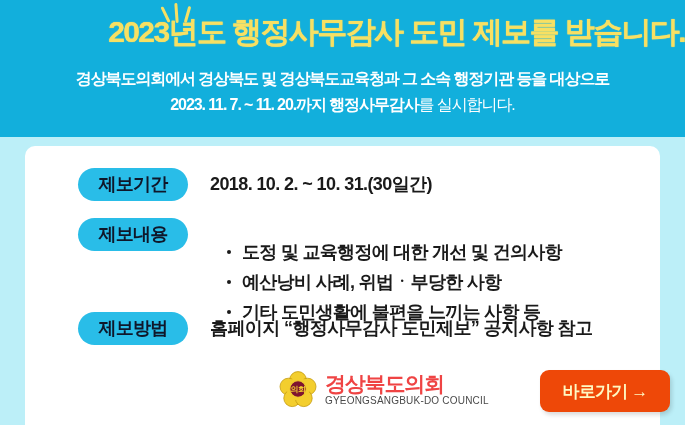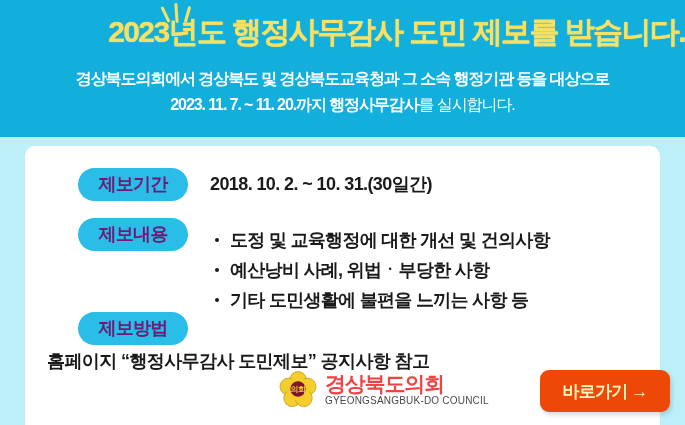--- a/index.html
+++ b/index.html
@@ -117,30 +117,30 @@
 
   .row {
     position: absolute;
     left: 0;
     width: 635px;
     display: flex;
     align-items: flex-start;
   }
   .row.r1 { top: 22px; }
   .row.r2 { top: 72px; }
-  .row.r3 { top: 166px; flex-direction: column; }
+  .row.r3 { top: 166px; }
 
   .pill {
     flex: 0 0 auto;
     width: 110px;
     height: 33px;
     margin-left: 53px;
     background: #29BDE8;
     border-radius: 17px;
-    color: #701a75;
+    color: #0f172a;
     font-size: 18px;
     font-weight: bold;
     letter-spacing: -0.8px;
     line-height: 33px;
     text-align: center;
     box-sizing: border-box;
   }
 
   .rowbody {
     flex: 1 1 auto;
@@ -152,21 +152,21 @@
   .valtext {
     font-size: 18px;
     font-weight: bold;
     letter-spacing: -0.6px;
     line-height: 26px;
     white-space: nowrap;
     color: #1A1A1A;
   }
 
   ul.bullets {
-    margin: 4px;
+    margin: 16px;
     padding: 0;
     list-style: none;
   }
   ul.bullets li {
     position: relative;
     padding-left: 16px;
     font-size: 18px;
     font-weight: bold;
     letter-spacing: -0.7px;
     line-height: 30px;

